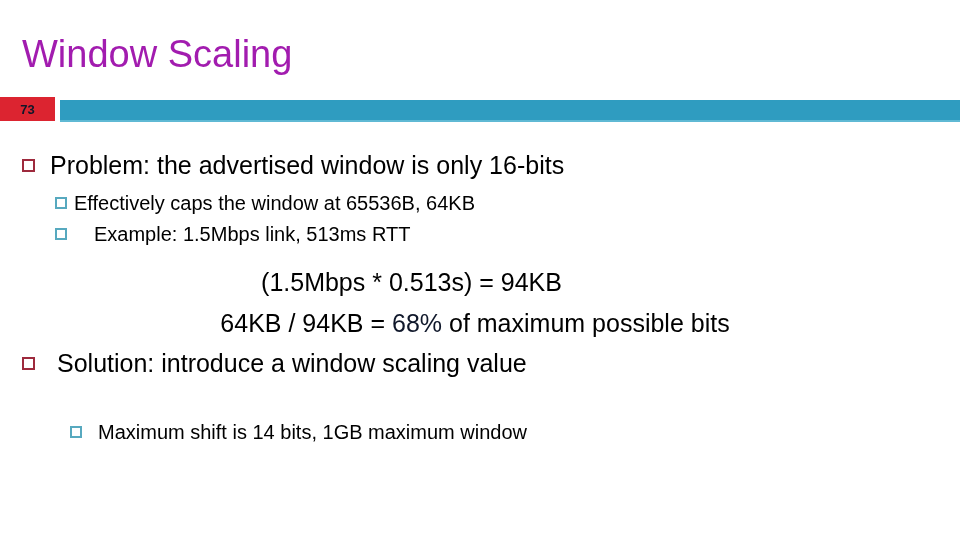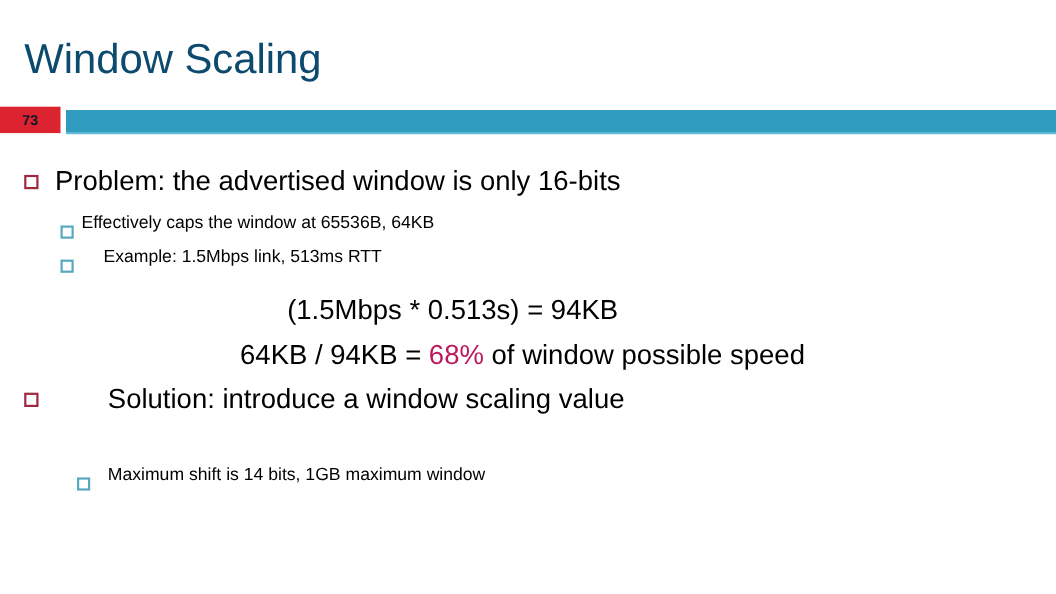--- a/index.html
+++ b/index.html
@@ -20,21 +20,21 @@
     background: #ffffff;
   }
 
   
   .slide-title {
     position: absolute;
     left: 22px;
     top: 30px;
     font-size: 38px;
     line-height: 48px;
-    color: #0c4a6e;
+    color: #a21caf;
     font-weight: 400;
     letter-spacing: 0px;
     white-space: nowrap;
   }
 
   
   .header-rule {
     position: absolute;
     left: 0;
     top: 96px;
@@ -101,22 +101,22 @@
     margin-left: 22px;
     margin-right: 15px;
   }
   .lvl1 .txt {
     white-space: nowrap;
   }
 
   .lvl2 {
     position: relative;
     display: flex;
-    align-items: flex-end;
-    font-size: 16px;
+    align-items: flex-start;
+    font-size: 20px;
     line-height: 28px;
     color: #000000;
     margin: 0;
   }
   .lvl2 .marker {
     flex: 0 0 auto;
     width: 12px;
     height: 12px;
     border: 2px solid #57a9bf;
     box-sizing: border-box;
@@ -129,33 +129,33 @@
 
   .center-line {
     font-size: 25px;
     line-height: 41px;
     color: #000000;
     text-align: center;
     white-space: nowrap;
     margin: 0;
   }
   .accent-text {
-    color: #be185d;
+    color: #0f172a;
   }
   .italic {
     font-style: italic;
   }
 
   
   .row-problem  { position: absolute; left: 0;   top: 8px;   }
   .row-eff      { position: absolute; left: 55px; top: 49px; }
   .row-example  { position: absolute; left: 55px; top: 80px; gap: 20px; }
   .row-calc1    { position: absolute; left: 0;   top: 122px; width: 833px; }
   .row-calc2    { position: absolute; left: 0;   top: 163px; width: 960px; }
-  .row-solution { position: absolute; left: 0;   top: 206px; gap: 41px; }
+  .row-solution { position: absolute; left: 0;   top: 206px; }
   .row-scaled   { position: absolute; left: 70px; top: 248px; }
   .row-maxshift { position: absolute; left: 70px; top: 278px; }
 
   .row-calc1 .center-line { padding-right: 10px; }
   .row-calc2 .center-line { padding-right: 10px; }
 
   .row-solution .marker { margin-left: 22px; margin-right: 22px; }
   .row-scaled .marker, .row-maxshift .marker { margin-right: 16px; }
 </style>
 </head>
@@ -186,21 +186,21 @@
     <div class="lvl2 row-example">
       <span class="marker"></span>
       <span class="txt">Example: 1.5Mbps link, 513ms RTT</span>
     </div>
 
     <div class="row-calc1">
       <div class="center-line">(1.5Mbps * 0.513s) = 94KB</div>
     </div>
 
     <div class="row-calc2">
-      <div class="center-line"><span>64KB / 94KB = </span><span class="accent-text">68%</span><span> of window possible speed</span></div>
+      <div class="center-line"><span>64KB / 94KB = </span><span class="accent-text">68%</span><span> of maximum possible bits</span></div>
     </div>
 
     <div class="lvl1 row-solution">
       <span class="marker"></span>
       <span class="txt">Solution: introduce a window scaling value</span>
     </div>
 
 
     <div class="lvl2 row-maxshift">
       <span class="marker"></span>

